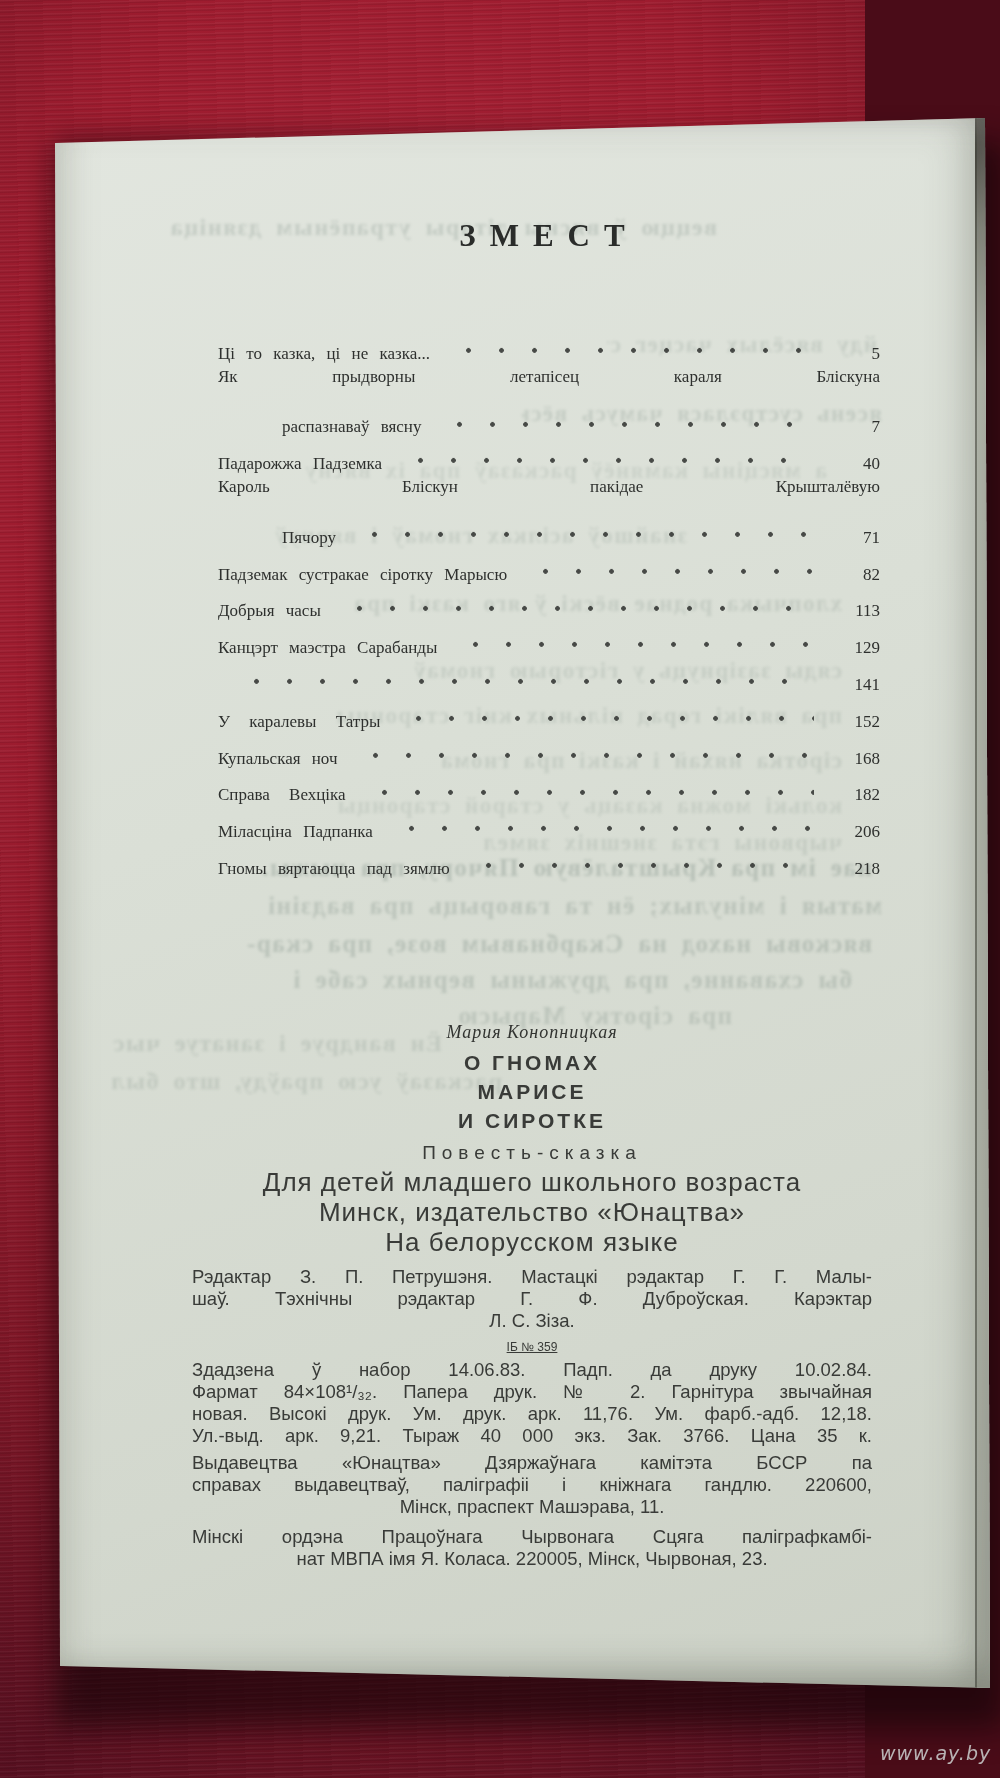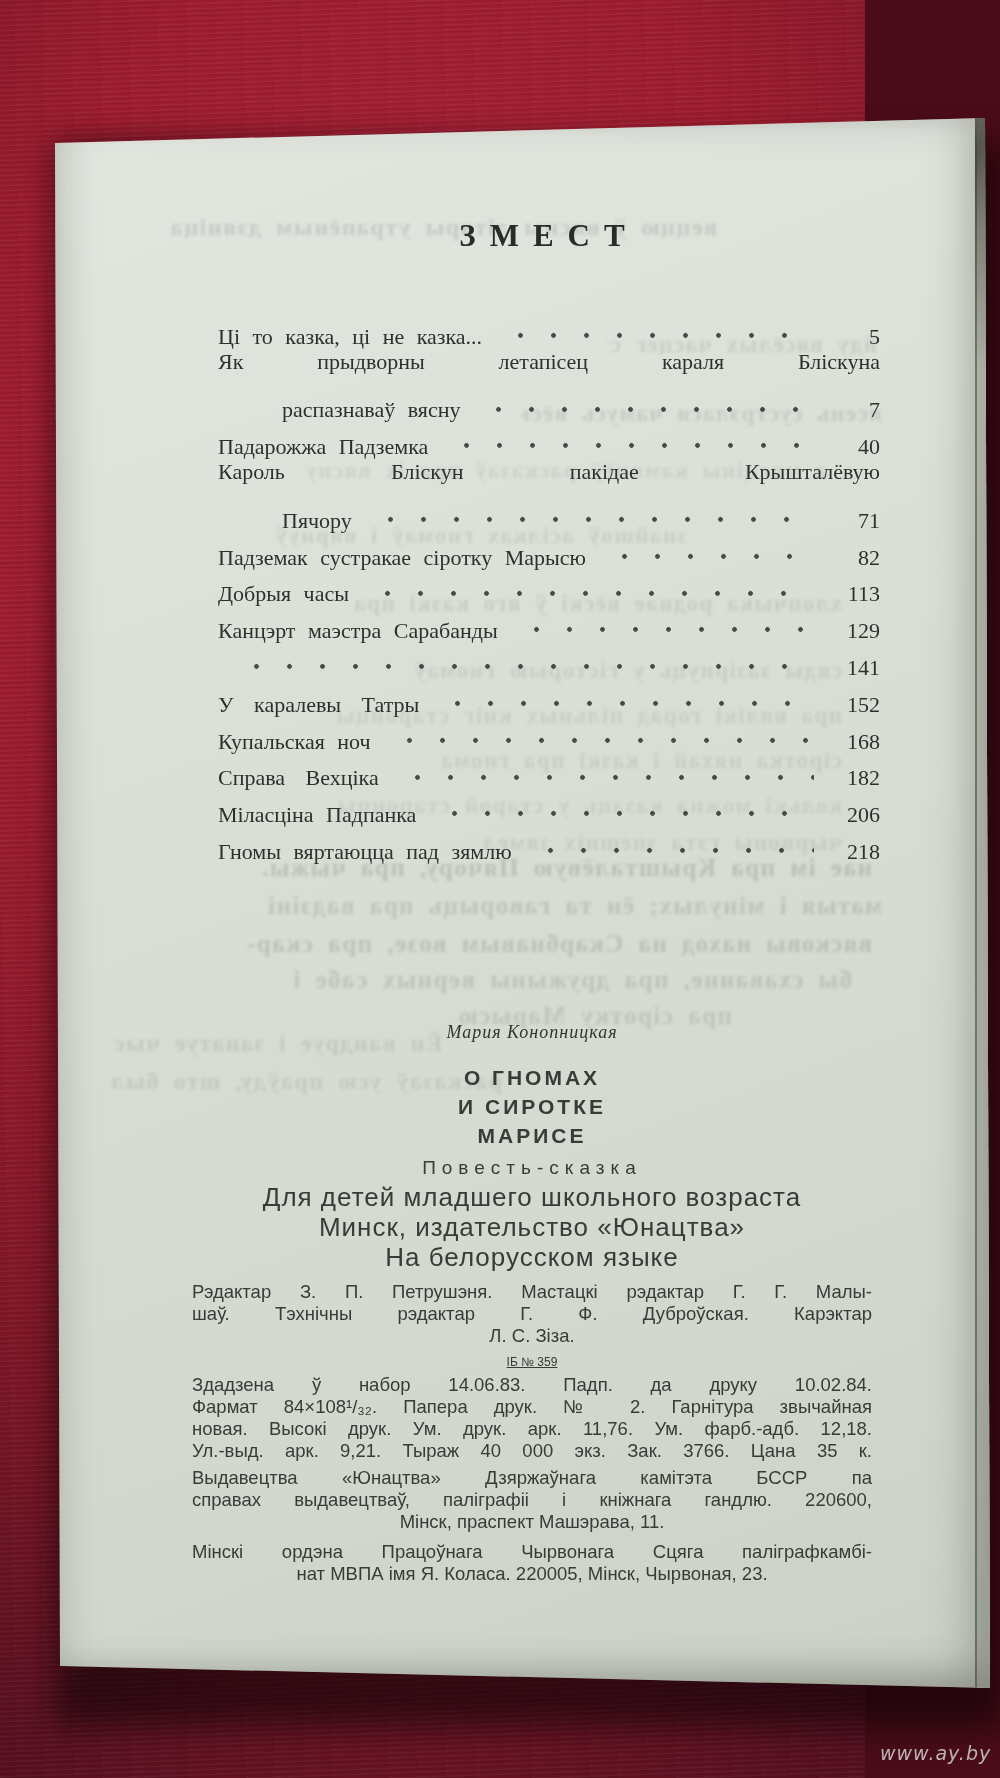--- a/index.html
+++ b/index.html
@@ -28,36 +28,36 @@
     background:linear-gradient(90deg, rgba(45,45,38,.5) 0 2px, rgba(45,45,38,0) 2px),
                linear-gradient(180deg,#3f3a38 0%,#8e8f86 7%,#ccd0c6 16%,#c5c9be 70%,#b7bbb0 100%);}
 
   
   .ghost{position:absolute;transform:scaleX(-1);filter:blur(1.4px);color:#566b62;
     font-weight:bold;white-space:nowrap;overflow:hidden;letter-spacing:1.5px;word-spacing:6px;}
 
   
   .zmest{position:absolute;left:166px;top:100px;width:662px;margin:0;text-align:center;
     font-size:31px;font-weight:bold;letter-spacing:14px;color:#2a2c2a;}
-  .toc{position:absolute;left:166px;top:189px;width:662px;font-size:22px;word-spacing:7px;color:#2e302e;}
+  .toc{position:absolute;left:166px;top:204px;width:662px;font-size:17px;word-spacing:7px;color:#2e302e;}
   .toc-row{display:flex;align-items:baseline;height:36.8px;line-height:36.8px;}
   .toc-row .t{white-space:nowrap;}
   .toc-row.indent{padding-left:64px;}
   .toc-row.wide{word-spacing:15px;}
   .toc-line1{height:36.8px;line-height:36.8px;text-align:justify;text-align-last:justify;overflow:hidden;}
   .leader{flex:1 1 auto;height:36.8px;margin:0 10px 0 16px;
     background-image:radial-gradient(circle, rgba(45,47,45,.85) 2px, rgba(45,47,45,0) 2.7px);
     background-size:33px 36.8px;background-repeat:repeat-x;background-position:6px 10px;}
   .pg{min-width:56px;text-align:right;white-space:nowrap;}
 
   
   .colophon{position:absolute;left:140px;top:904px;width:680px;text-align:center;color:#393b38;
     font-family:"Liberation Sans","DejaVu Sans",sans-serif;}
   .author{font-family:"Liberation Serif",serif;font-style:italic;font-size:18px;letter-spacing:1px;color:#323431;}
-  .btitle{margin-top:20px;font-weight:bold;font-size:21px;line-height:29px;letter-spacing:3px;}
+  .btitle{margin-top:5px;font-weight:bold;font-size:21px;line-height:29px;letter-spacing:3px;}
   .subtitle{margin-top:4px;font-size:19px;line-height:28px;letter-spacing:6px;}
   .meta{font-size:26px;line-height:30px;letter-spacing:1px;}
   .small{font-size:18.5px;line-height:22px;}
   .jline{text-align:justify;text-align-last:justify;}
   .cline{text-align:center;}
   .editors{margin-top:9px;}
   .ib{margin-top:5px;font-size:12px;line-height:20px;text-decoration:underline;}
   .imprint{margin-top:2px;}
   .pub{margin-top:5px;}
   .printer{margin-top:8px;}
@@ -163,22 +163,22 @@
         <span class="t">Гномы вяртаюцца пад зямлю</span>
         <span class="leader"></span>
         <span class="pg">218</span>
       </div>
     </div>
 
     <div class="colophon">
       <div class="author">Мария Конопницкая</div>
       <div class="btitle">
         <div>О ГНОМАХ</div>
+        <div>МАРИСЕ</div>
         <div>И СИРОТКЕ</div>
-        <div>МАРИСЕ</div>
       </div>
       <div class="subtitle">Повесть-сказка</div>
       <div class="meta">Для детей младшего школьного возраста</div>
       <div class="meta">Минск, издательство «Юнацтва»</div>
       <div class="meta">На белорусском языке</div>
       <div class="editors small">
         <div class="jline">Рэдактар З. П. Петрушэня. Мастацкі рэдактар Г. Г. Малы-</div>
         <div class="jline">шаў. Тэхнічны рэдактар Г. Ф. Дуброўская. Карэктар</div>
         <div class="cline">Л. С. Зіза.</div>
       </div>

